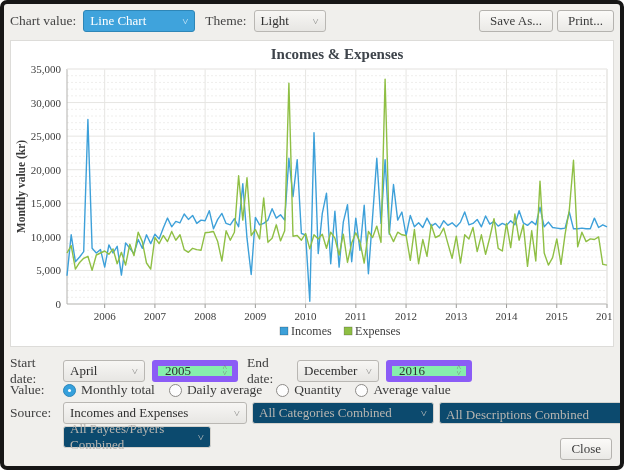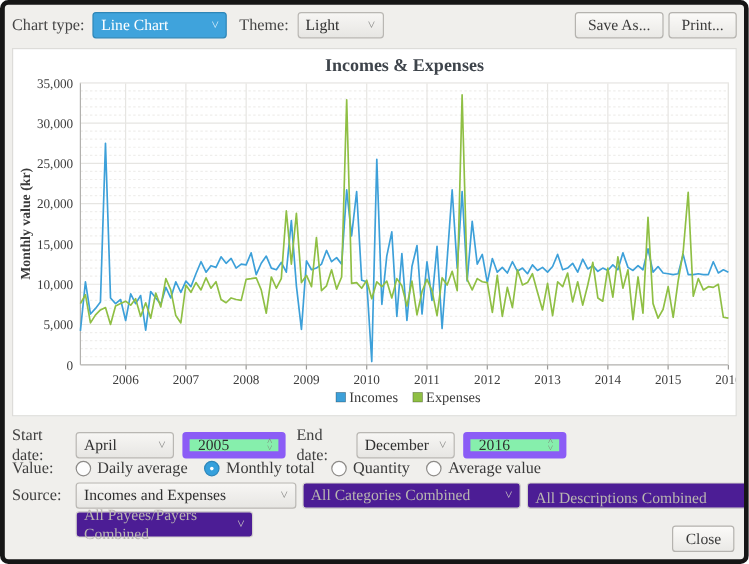--- a/index.html
+++ b/index.html
@@ -14,21 +14,21 @@
   .toolbar{position:absolute;left:6px;top:4px;right:6px;height:26px;display:flex;align-items:center;}
   .tlabel{font-size:13.5px;color:#454545;}
   .combo{
     display:inline-flex;align-items:center;justify-content:space-between;
     height:22px;padding:0 6px;border:1px solid #b9b7b3;border-radius:3px;
     background:linear-gradient(#f7f6f4,#e7e6e3);font-size:13px;color:#2f2f2f;
   }
   .combo .chev{color:#8a8a88;font-size:11px;margin-left:6px;line-height:1;}
   .combo.active{background:#3fa3dc;border-color:#2e86b7;color:#fff;}
   .combo.active .chev{color:#d9eefb;}
-  .combo.disabled{background:#4c1d95;border-color:#d4d2cd;color:#b9b6b1;}
+  .combo.disabled{background:#0c4a6e;border-color:#d4d2cd;color:#b9b6b1;}
   .combo.disabled .chev{color:#ccc9c4;}
   .spin{
     display:inline-flex;align-items:center;justify-content:space-between;
     height:22px;padding:0 5px 0 7px;border:6px solid #8b5cf6;border-radius:3px;
     background:#86efac;font-size:13px;color:#2f2f2f;
   }
   .updown{display:flex;flex-direction:column;line-height:6px;font-size:8px;color:#7c7a77;text-align:center;}
   .btn{
     height:22px;padding:0 10px;border:1px solid #b5b3af;border-radius:3px;
     background:linear-gradient(#fbfaf8,#eae9e6);font-family:"Liberation Serif",serif;
@@ -65,21 +65,21 @@
     content:"";position:absolute;left:4px;top:4px;width:3px;height:3px;border-radius:50%;background:#fff;
   }
   .close-wrap{position:absolute;right:8px;bottom:6px;}
 </style>
 </head>
 <body>
 
 <div class="frame">
 
   <div class="toolbar">
-    <span class="tlabel">Chart type:</span>
+    <span class="tlabel">Chart value:</span>
     <div class="combo active" style="width:112px;margin-left:7px;gap:20px;">
       <span>Line Chart</span>
       <span class="chev">˅</span>
     </div>
     <span class="tlabel" style="margin-left:10px;">Theme:</span>
     <div class="combo" style="width:72px;margin-left:7px;">
       <span>Light</span>
       <span class="chev">˅</span>
     </div>
     <div class="sp"></div>
@@ -202,27 +202,27 @@
       <span>2016</span>
       <span class="updown">
           <span>˄</span>
           <span>˅</span>
         </span>
     </div>
   </div>
 
   <div class="row row2">
     <span class="flabel" style="width:53px;">Value:</span>
+    <span class="radio-opt checked">
+      <span class="radio"></span>
+      <span>Monthly total</span>
+    </span>
     <span class="radio-opt">
       <span class="radio"></span>
       <span>Daily average</span>
-    </span>
-    <span class="radio-opt checked">
-      <span class="radio"></span>
-      <span>Monthly total</span>
     </span>
     <span class="radio-opt">
       <span class="radio"></span>
       <span>Quantity</span>
     </span>
     <span class="radio-opt">
       <span class="radio"></span>
       <span>Average value</span>
     </span>
   </div>

